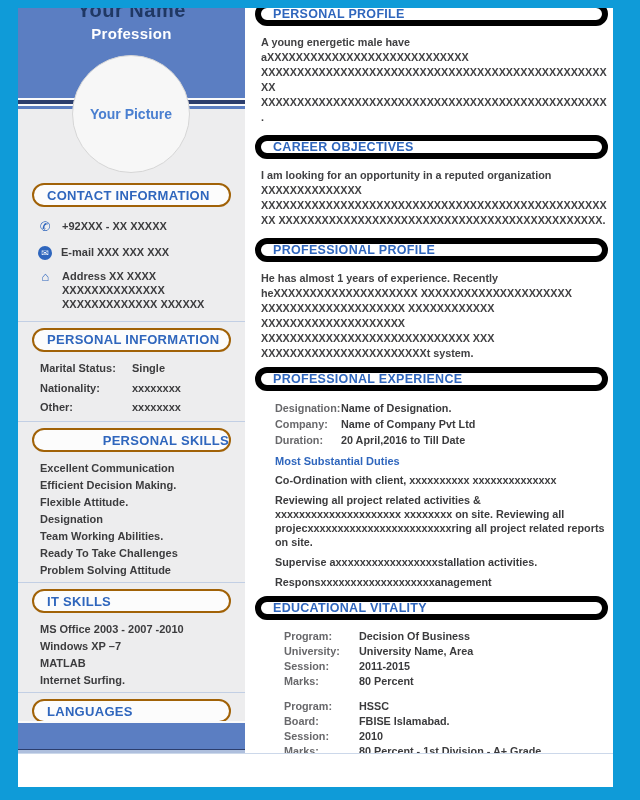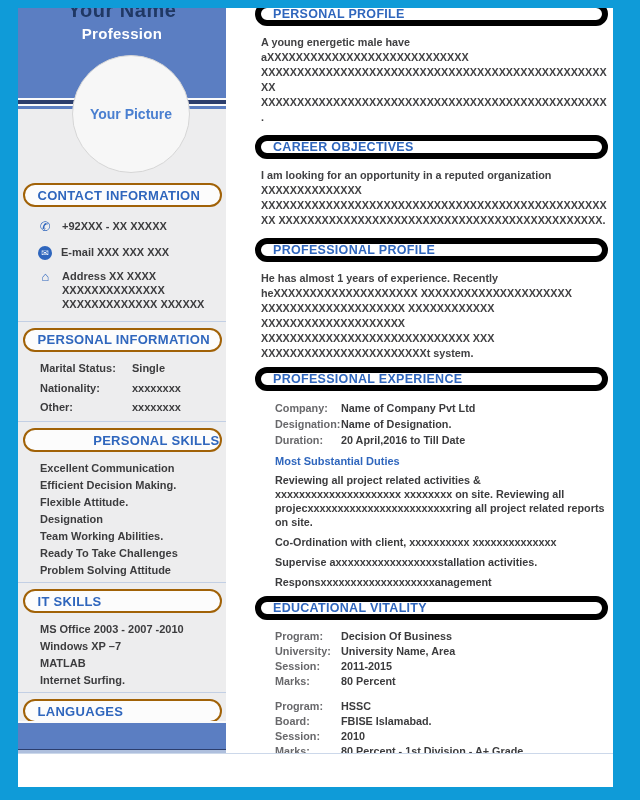--- a/index.html
+++ b/index.html
@@ -10,21 +10,21 @@
   }
   
   .frame { position:absolute; background:#0f9bd8; z-index:30; }
   .frame-top    { left:0; top:0; width:640px; height:8px; }
   .frame-left   { left:0; top:0; width:18px; height:800px; }
   .frame-right  { left:613px; top:0; width:27px; height:800px; }
   .frame-bottom { left:0; top:787px; width:640px; height:13px; }
 
   
   .sidebar {
-    position:absolute; left:18px; top:8px; width:208px; height:745px;
+    position:absolute; left:18px; top:8px; width:227px; height:745px;
     background:#ededee; overflow:hidden; z-index:1;
   }
   .side-band { height:90px; background:#5b7ec2; text-align:center; overflow:hidden; }
   .side-name { margin-top:-9px; font-size:20px; font-weight:700; color:#1f3864; letter-spacing:.5px; }
   .side-prof { margin-top:3px; font-size:15px; font-weight:700; color:#ffffff; letter-spacing:.3px; }
   .stripe-w { height:2px; background:#fafafa; }
   .stripe-n { height:4px; background:#2c3e6d; }
   .stripe-b { height:3px; background:#5b7ec2; }
   .photo-circle {
     position:absolute; left:54px; top:47px; width:118px; height:118px;
@@ -77,21 +77,21 @@
   .dot-col { width:14px; flex:none; padding-top:5px; }
   .dot { width:5px; height:5px; border-radius:50%; background:#35598f; }
   .d-label { width:66px; flex:none; color:#68686b; }
   .d-value { color:#3b3b3d; flex:1; }
   .duties-head { margin:7px 0 0 20px; color:#2f66bd; font-weight:700; font-size:11px; }
   .duty-list { margin:6px 0 0 6px; }
   .duty { display:flex; margin-bottom:6px; }
   .duty-text { flex:1; font-size:10.8px; font-weight:700; color:#3c3c3e; line-height:14px; word-break:break-word; }
   .edu-entries { margin:9px 0 0 6px; }
   .edu-entry { margin-bottom:10px; }
-  .e-row { display:flex; font-size:10.8px; font-weight:700; line-height:15px; }
+  .e-row { display:flex; font-size:10.8px; font-weight:700; line-height:15px;gap:9px; }
   .e-label { width:66px; flex:none; color:#68686b; }
   .e-value { color:#3b3b3d; flex:1; }
   .bottom-rule { position:absolute; left:18px; top:753px; width:595px; height:1px; background:#ccd8ea; z-index:2; }
 </style>
 </head>
 <body>
 
 <div class="sidebar">
   <div class="side-band">
     <div class="side-name">Your Name</div>
@@ -199,44 +199,44 @@
   <div class="sec-box mt10">
     <span>PROFESSIONAL PROFILE</span>
   </div>
   <div class="para">He has almost 1 years of experience. Recently heXXXXXXXXXXXXXXXXXXXX XXXXXXXXXXXXXXXXXXXXX XXXXXXXXXXXXXXXXXXXX XXXXXXXXXXXX XXXXXXXXXXXXXXXXXXXX XXXXXXXXXXXXXXXXXXXXXXXXXXXXX XXX XXXXXXXXXXXXXXXXXXXXXXXt system.</div>
 
   <div class="sec-box mt6">
     <span>PROFESSIONAL EXPERIENCE</span>
   </div>
   <div class="detail-rows">
     <div class="d-row">
+      <span class="dot-col"><span class="dot"></span></span>
+      <span class="d-label">Designation:</span>
+      <span class="d-value">Name of Designation.</span>
+    </div>
+    <div class="d-row">
       <span class="dot-col"></span>
       <span class="d-label">Company:</span>
       <span class="d-value">Name of Company Pvt Ltd</span>
-    </div>
-    <div class="d-row">
-      <span class="dot-col"><span class="dot"></span></span>
-      <span class="d-label">Designation:</span>
-      <span class="d-value">Name of Designation.</span>
     </div>
     <div class="d-row">
       <span class="dot-col"></span>
       <span class="d-label">Duration:</span>
       <span class="d-value">20 April,2016 to Till Date</span>
     </div>
   </div>
   <div class="duties-head">Most Substantial Duties</div>
   <div class="duty-list">
     <div class="duty">
       <span class="dot-col"><span class="dot"></span></span>
+      <span class="duty-text">Co-Ordination with client, xxxxxxxxxx  xxxxxxxxxxxxxx</span>
+    </div>
+    <div class="duty">
+      <span class="dot-col"><span class="dot"></span></span>
       <span class="duty-text">Reviewing all project related activities &amp; xxxxxxxxxxxxxxxxxxxxx  xxxxxxxx on site. Reviewing all projecxxxxxxxxxxxxxxxxxxxxxxxxring all project related reports on site.</span>
-    </div>
-    <div class="duty">
-      <span class="dot-col"><span class="dot"></span></span>
-      <span class="duty-text">Co-Ordination with client, xxxxxxxxxx  xxxxxxxxxxxxxx</span>
     </div>
     <div class="duty">
       <span class="dot-col"><span class="dot"></span></span>
       <span class="duty-text">Supervise axxxxxxxxxxxxxxxxxstallation activities.</span>
     </div>
     <div class="duty">
       <span class="dot-col"><span class="dot"></span></span>
       <span class="duty-text">Responsxxxxxxxxxxxxxxxxxxxanagement</span>
     </div>
   </div>

